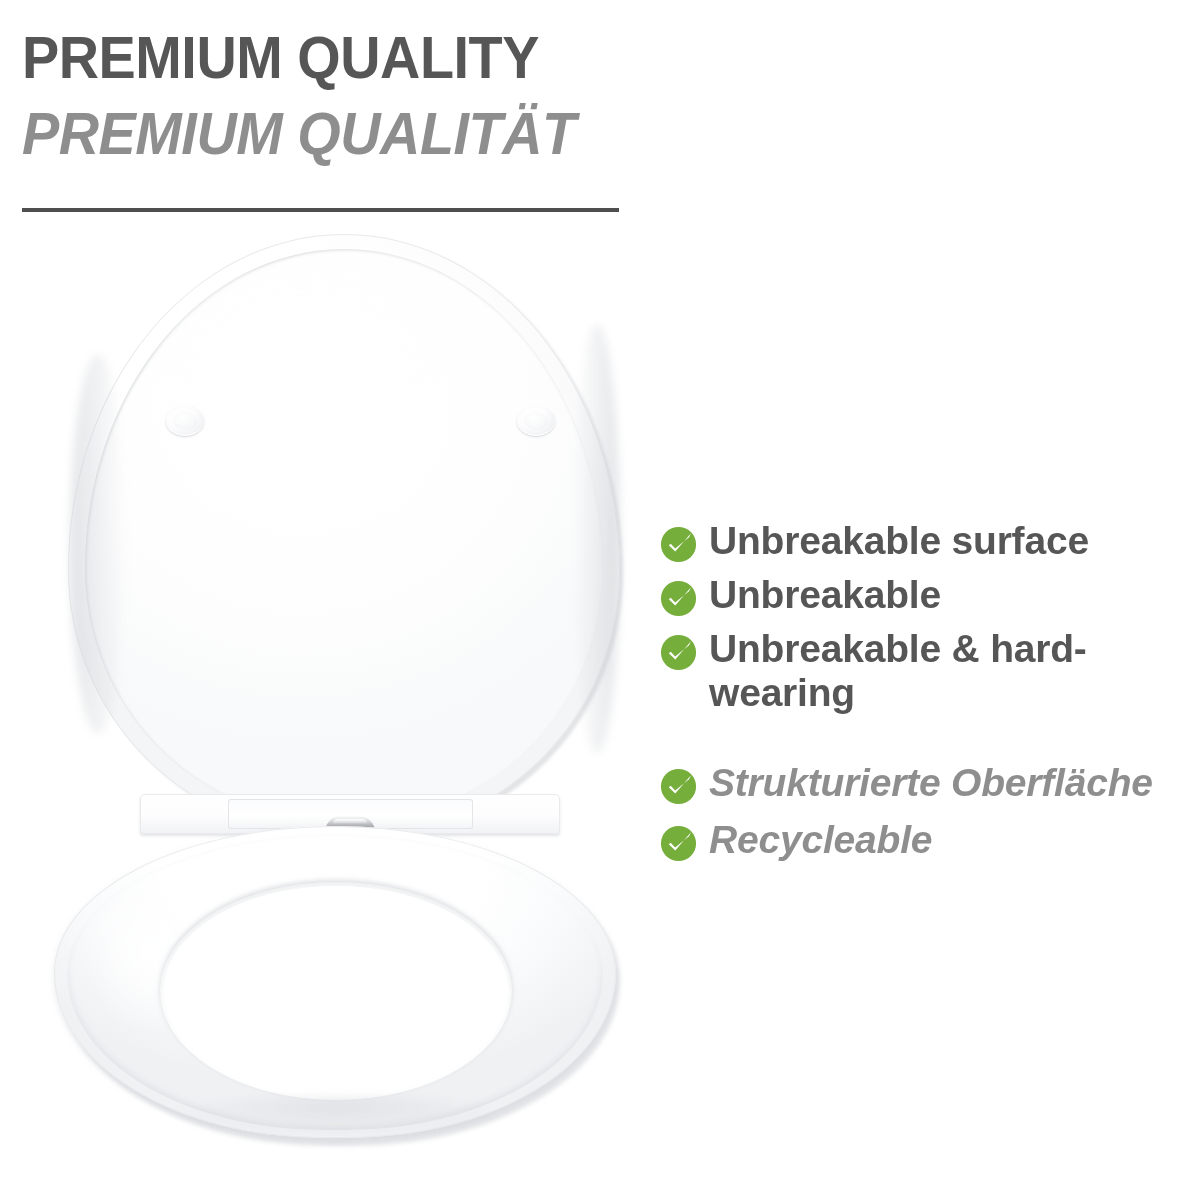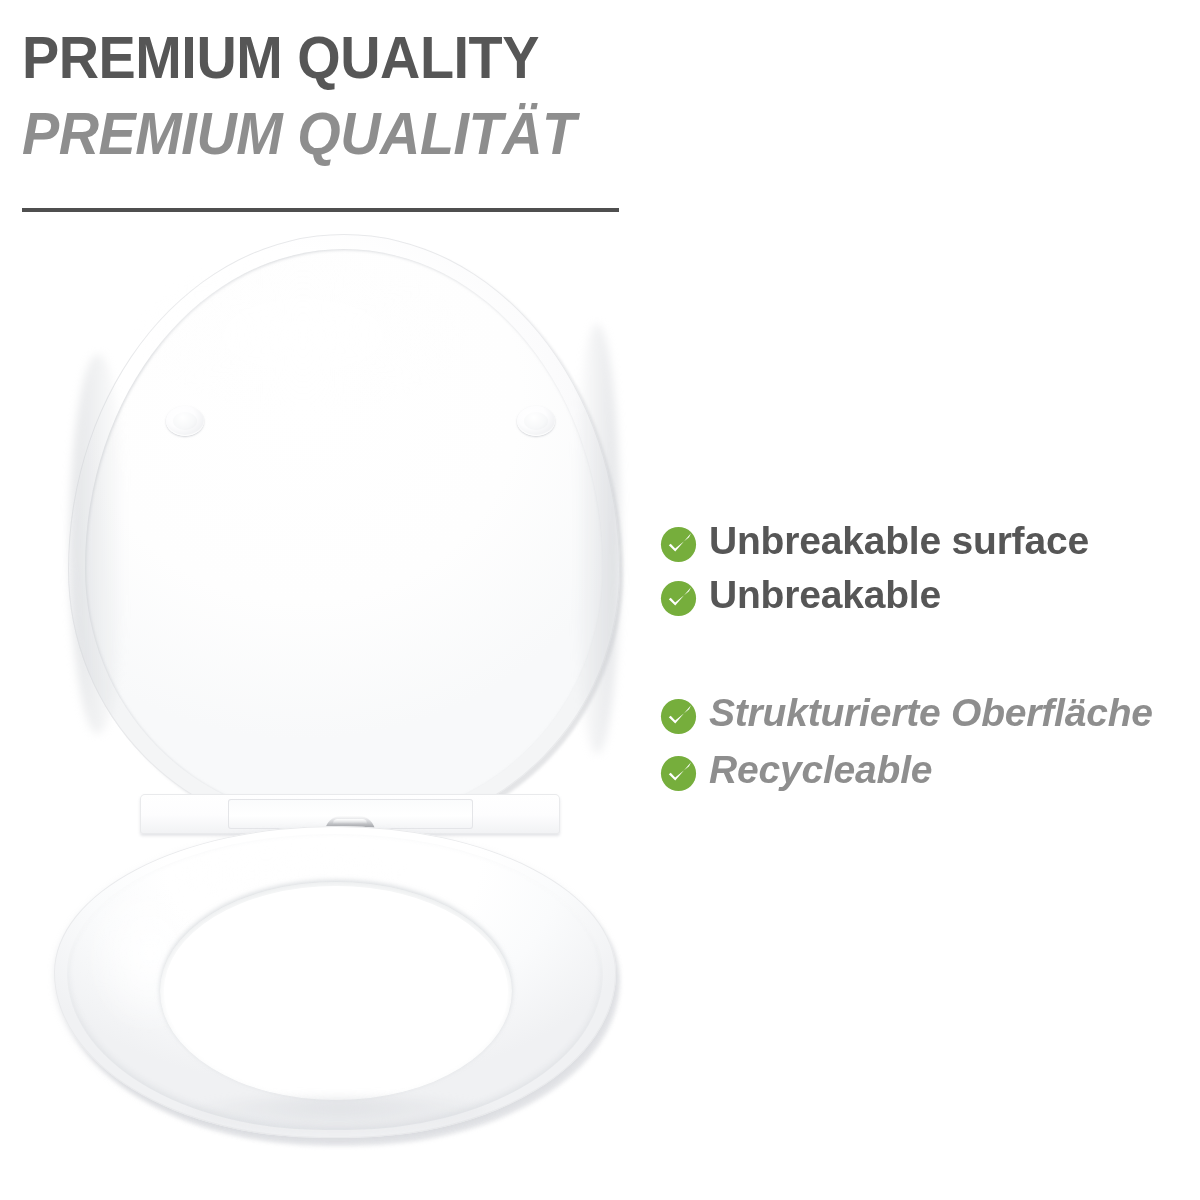--- a/index.html
+++ b/index.html
@@ -303,21 +303,21 @@
   }
 
   
   #features {
     position: absolute;
     left: 660px;
     top: 519px;
     width: 520px;
   }
   .feat-group { margin: 0; }
-  #group-de { margin-top: 74px; }
+  #group-de { margin-top: 46px; }
 
   .feat-item {
     display: flex;
     align-items: flex-start;
     margin-bottom: 10px;
   }
   .feat-item:last-child { margin-bottom: 0; }
 
   .check-icon {
     flex: 0 0 auto;
@@ -407,20 +407,29 @@
       <div class="feat-item">
         <span class="check-icon">
           <svg viewBox="0 0 40 40" xmlns="http://www.w3.org/2000/svg">
             <circle cx="20" cy="20" r="19" fill="#76ae3c"></circle>
             <path d="M9.5 20.8 L16.5 27.6 L33.5 7.8 L31.4 12.2 L16.4 24.3 L11.6 19.1 Z" fill="#ffffff"></path>
           </svg>
         </span>
         <span class="feat-text">Unbreakable</span>
       </div>
 
+      <div class="feat-item">
+        <span class="check-icon">
+          <svg viewBox="0 0 40 40" xmlns="http://www.w3.org/2000/svg">
+            <circle cx="20" cy="20" r="19" fill="#76ae3c"></circle>
+            <path d="M9.5 20.8 L16.5 27.6 L33.5 7.8 L31.4 12.2 L16.4 24.3 L11.6 19.1 Z" fill="#ffffff"></path>
+          </svg>
+        </span>
+        <span class="feat-text">Unbreakable &amp; hard-wearing</span>
+      </div>
 
     </div>
 
     <div class="feat-group" id="group-de">
 
       <div class="feat-item">
         <span class="check-icon">
           <svg viewBox="0 0 40 40" xmlns="http://www.w3.org/2000/svg">
             <circle cx="20" cy="20" r="19" fill="#76ae3c"></circle>
             <path d="M9.5 20.8 L16.5 27.6 L33.5 7.8 L31.4 12.2 L16.4 24.3 L11.6 19.1 Z" fill="#ffffff"></path>

